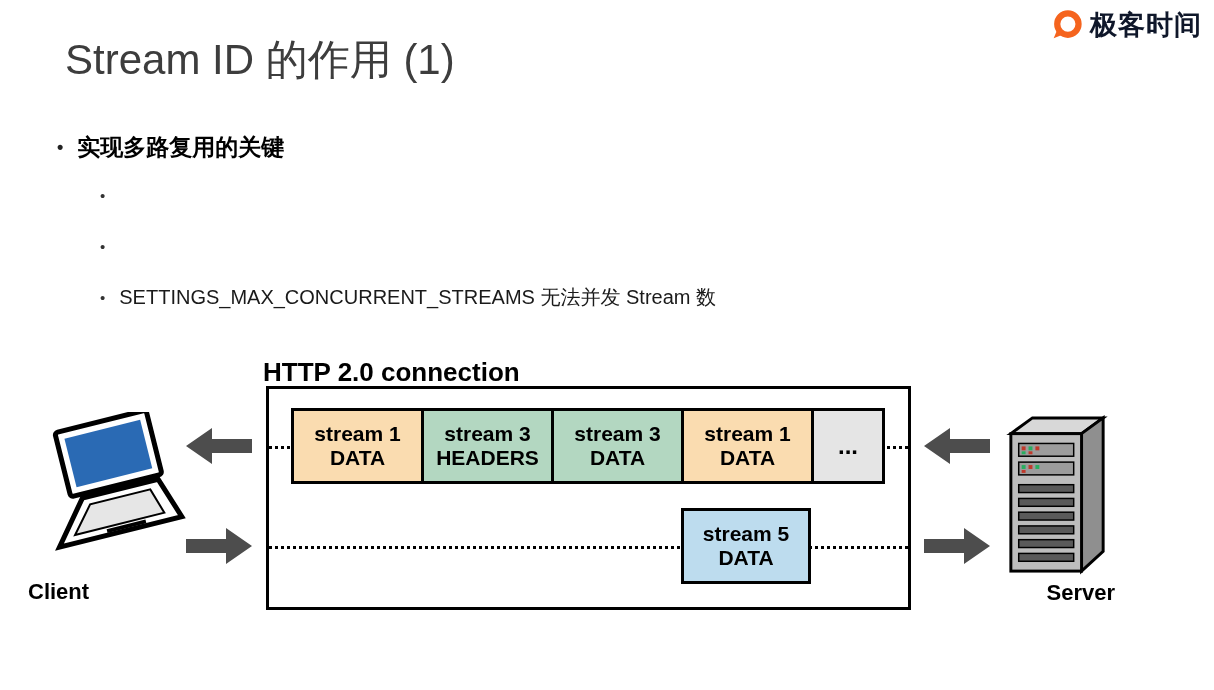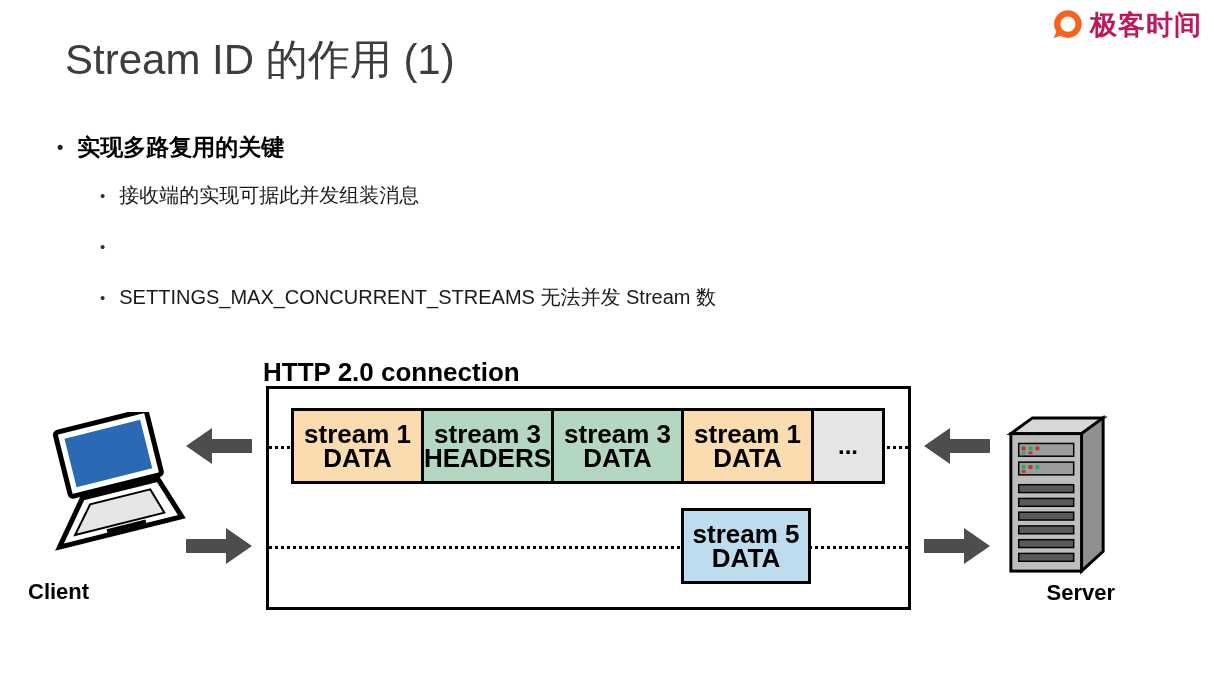--- a/index.html
+++ b/index.html
@@ -17,21 +17,21 @@
     position: absolute;
     top: 7px;
     right: 12px;
     display: flex;
     align-items: center;
     gap: 7px;
   }
   .logo-text {
     font-size: 27px;
     font-weight: 700;
-    color: #be185d;
+    color: #0f172a;
     letter-spacing: 1px;
   }
 
   
   .page-title {
     position: absolute;
     left: 55px;
     top: 22px;
     margin: 10px;
     font-size: 42px;
@@ -106,21 +106,21 @@
   .frame {
     box-sizing: border-box;
     width: 133px;
     height: 76px;
     border: 3px solid #000;
     margin-left: -3px;
     display: flex;
     flex-direction: column;
     justify-content: center;
     align-items: center;
-    font-size: 26px;
+    font-size: 21px;
     line-height: 24px;
     font-weight: 700;
     color: #000;
     text-align: center;
   }
   .frame:first-child { margin-left: 0; }
   .frame-ellipsis { width: 74px; font-size: 24px; }
   .frame-bottom {
     position: absolute;
     left: 412px;
@@ -191,21 +191,20 @@
   <h1 class="page-title">Stream ID 的作用 (1)</h1>
 
   <div class="bullet-main">
     <span class="dot">•</span>
     <span>实现多路复用的关键</span>
   </div>
 
   <div class="bullets-sub">
     <div class="bullet-sub">
       <span class="dot">•</span>
-      <span>接收端的实现可据此并发组装消息</span>
     </div>
     <div class="bullet-sub">
       <span class="dot">•</span>
     </div>
     <div class="bullet-sub">
       <span class="dot">•</span>
       <span>SETTINGS_MAX_CONCURRENT_STREAMS 无法并发 Stream 数</span>
     </div>
   </div>
 

